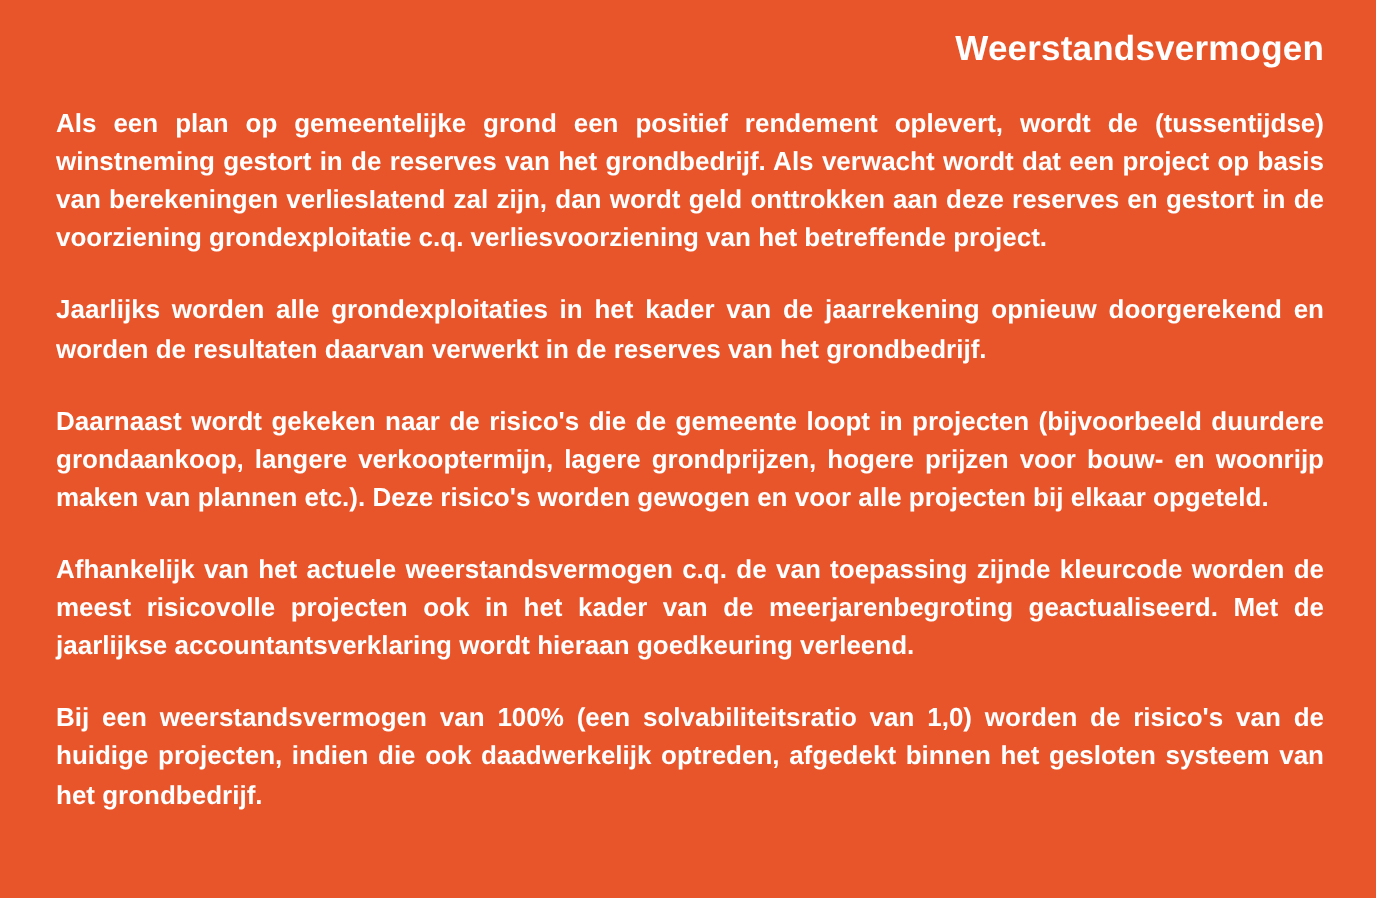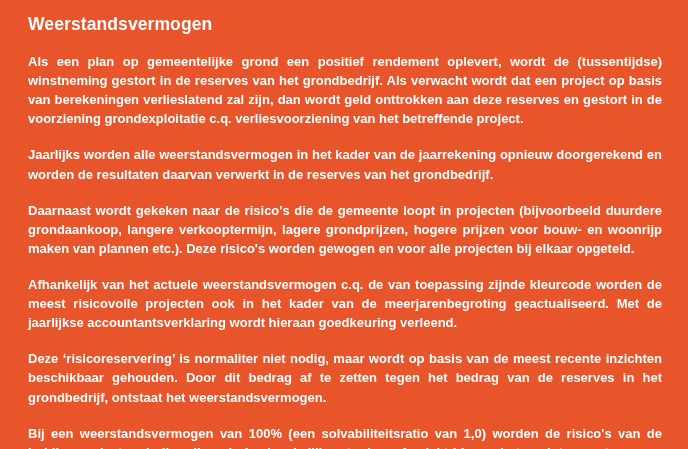--- a/index.html
+++ b/index.html
@@ -21,20 +21,21 @@
     padding: 14px 26px 0 28px;
     position: relative;
   }
   .doc-title {
     color: #ffffff;
     font-size: 17.5px;
     font-weight: bold;
     letter-spacing: 0.1px;
     margin: 0 0 16px 0;
     line-height: 1.2;
+    text-align: right;
   }
   .para {
     color: #ffffff;
     font-size: 13px;
     font-weight: bold;
     line-height: 1.47;
     text-align: justify;
     margin: 17px 0 15px 0;
     letter-spacing: 0.0px;
   }
@@ -42,18 +43,17 @@
     margin-bottom: 0;
   }
   
 </style>
 </head>
 <body>
 
 <div class="page">
   <h1 class="doc-title">Weerstandsvermogen</h1>
   <p class="para">Als een plan op gemeentelijke grond een positief rendement oplevert, wordt de (tussentijdse) winstneming gestort in de reserves van het grondbedrijf. Als verwacht wordt dat een project op basis van berekeningen verliesIatend zal zijn, dan wordt geld onttrokken aan deze reserves en gestort in de voorziening grondexploitatie c.q. verliesvoorziening van het betreffende project.</p>
-  <p class="para">Jaarlijks worden alle weerstandsvermogen in het kader van de jaarrekening opnieuw doorgerekend en worden de resultaten daarvan verwerkt in de reserves van het grondbedrijf.</p>
+  <p class="para">Jaarlijks worden alle grondexploitaties in het kader van de jaarrekening opnieuw doorgerekend en worden de resultaten daarvan verwerkt in de reserves van het grondbedrijf.</p>
   <p class="para">Daarnaast wordt gekeken naar de risico's die de gemeente loopt in projecten (bijvoorbeeld duurdere grondaankoop, langere verkooptermijn, lagere grondprijzen, hogere prijzen voor bouw- en woonrijp maken van plannen etc.). Deze risico's worden gewogen en voor alle projecten bij elkaar opgeteld.</p>
   <p class="para">Afhankelijk van het actuele weerstandsvermogen c.q. de van toepassing zijnde kleurcode worden de meest risicovolle projecten ook in het kader van de meerjarenbegroting geactualiseerd. Met de jaarlijkse accountantsverklaring wordt hieraan goedkeuring verleend.</p>
-  <p class="para">Deze ‘risicoreservering’ is normaliter niet nodig, maar wordt op basis van de meest recente inzichten beschikbaar gehouden. Door dit bedrag af te zetten tegen het bedrag van de reserves in het grondbedrijf, ontstaat het weerstandsvermogen.</p>
   <p class="para">Bij een weerstandsvermogen van 100% (een solvabiliteitsratio van 1,0) worden de risico's van de huidige projecten, indien die ook daadwerkelijk optreden, afgedekt binnen het gesloten systeem van het grondbedrijf.</p>
 </div>
 
 </body></html>

